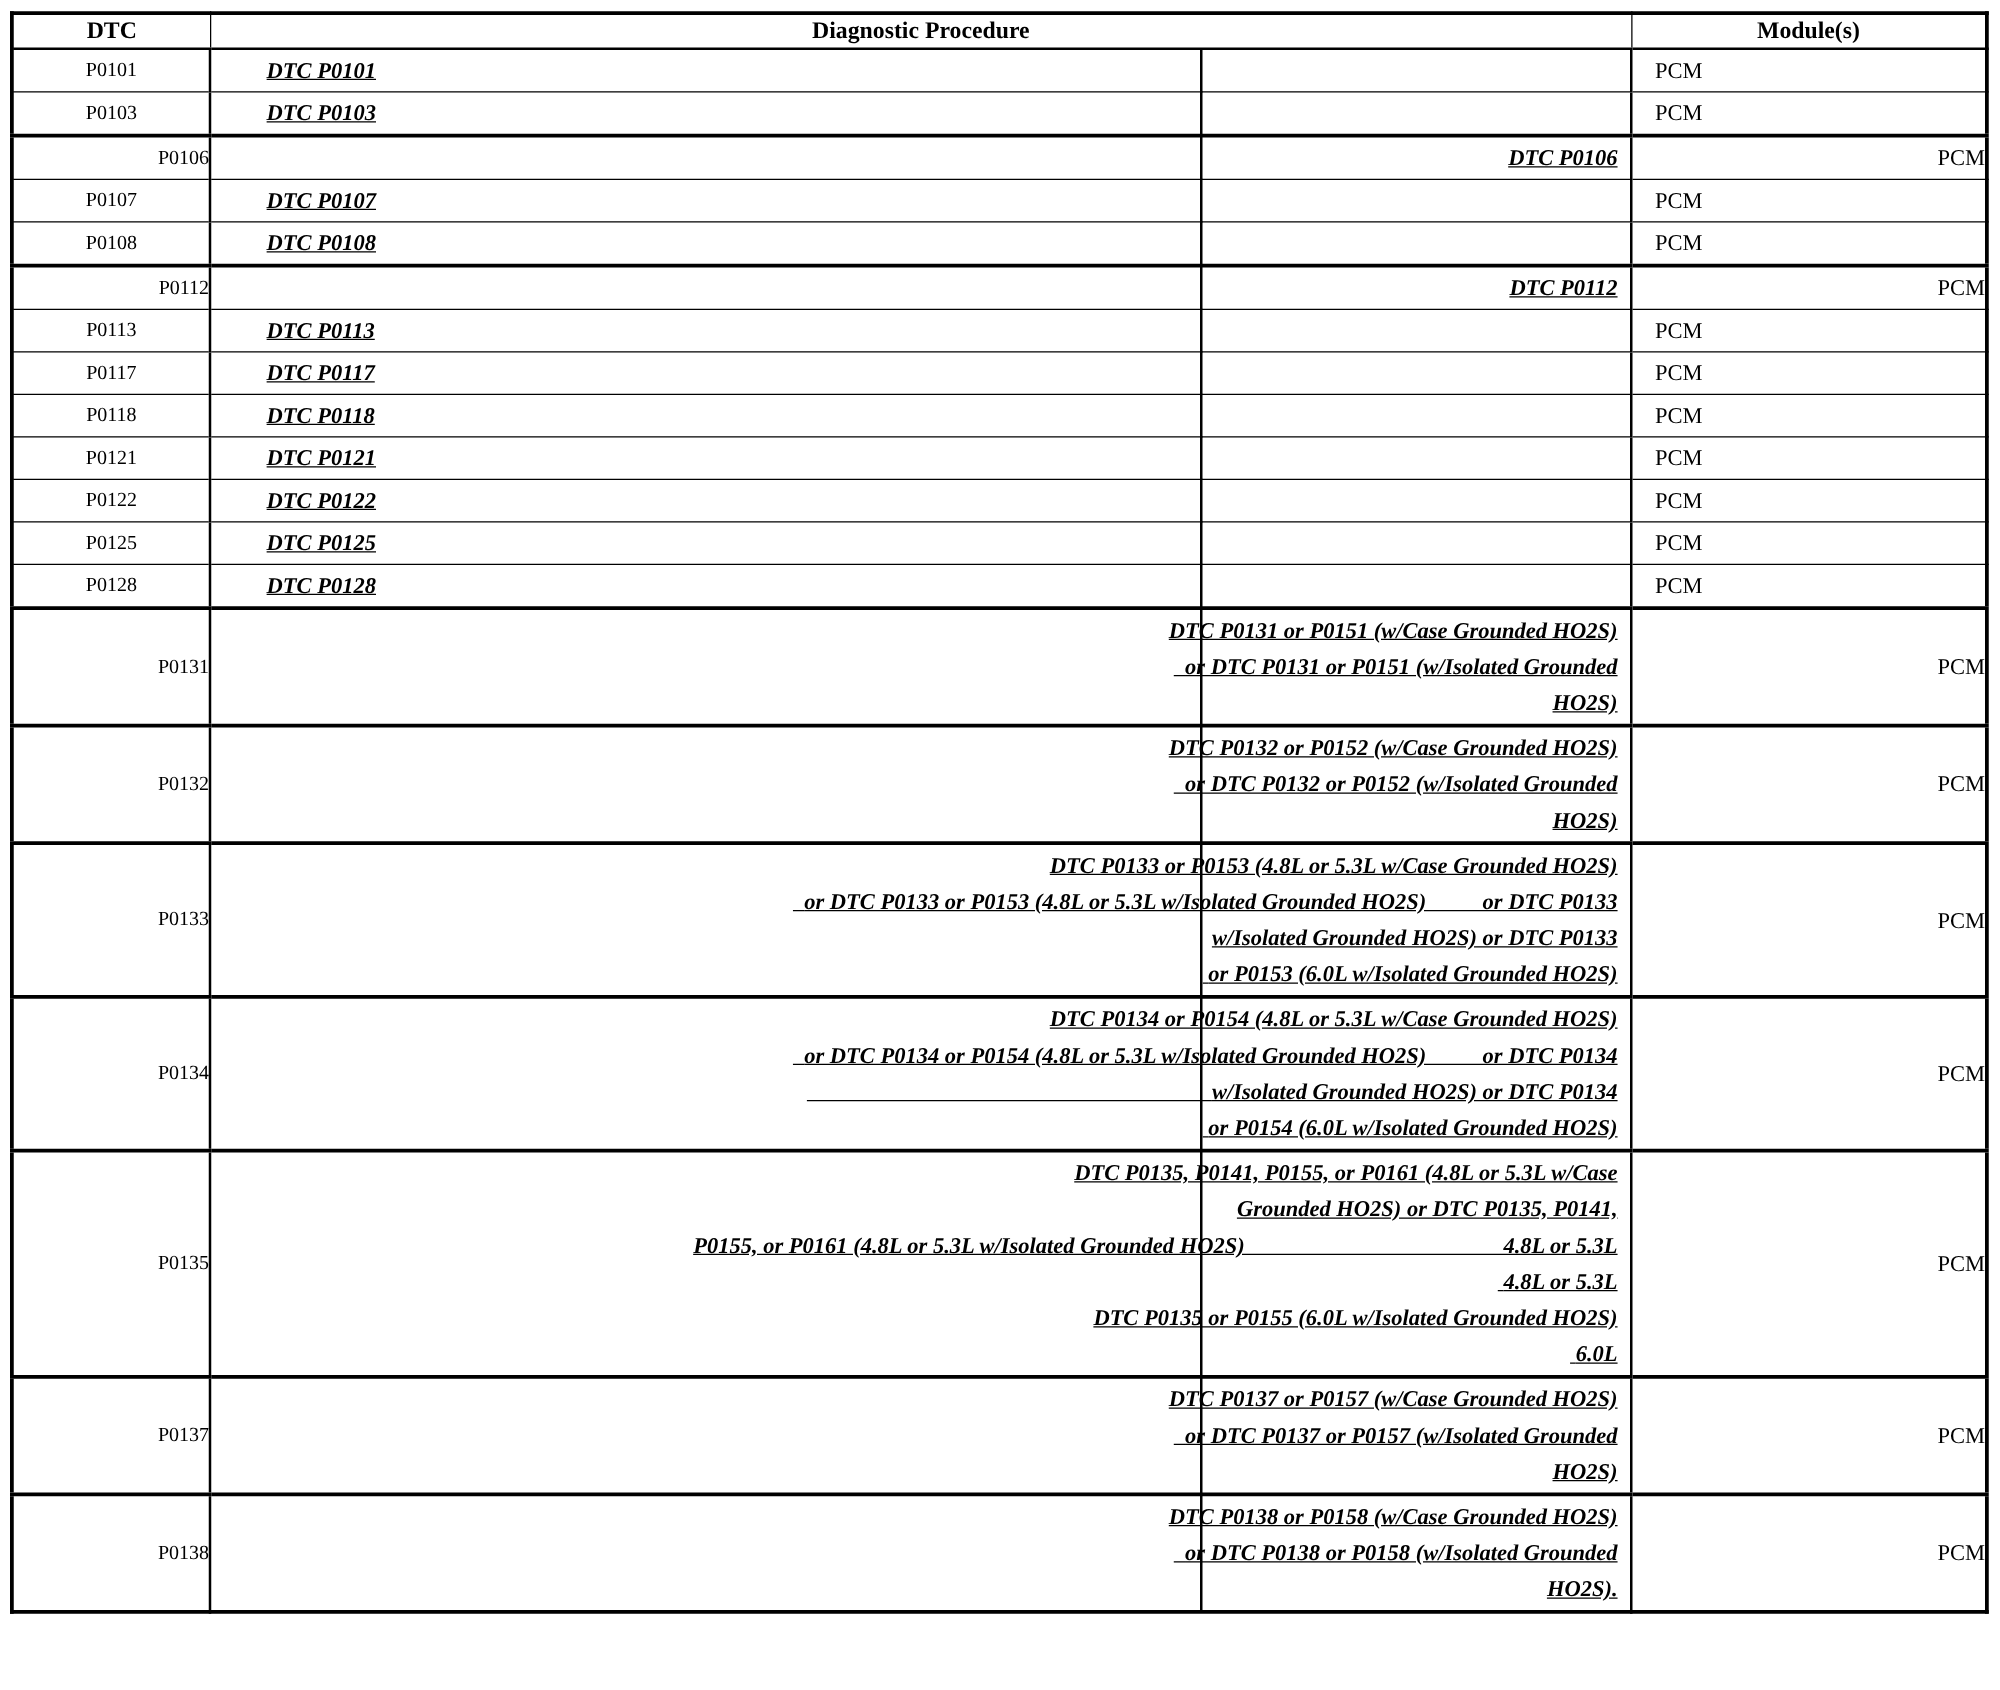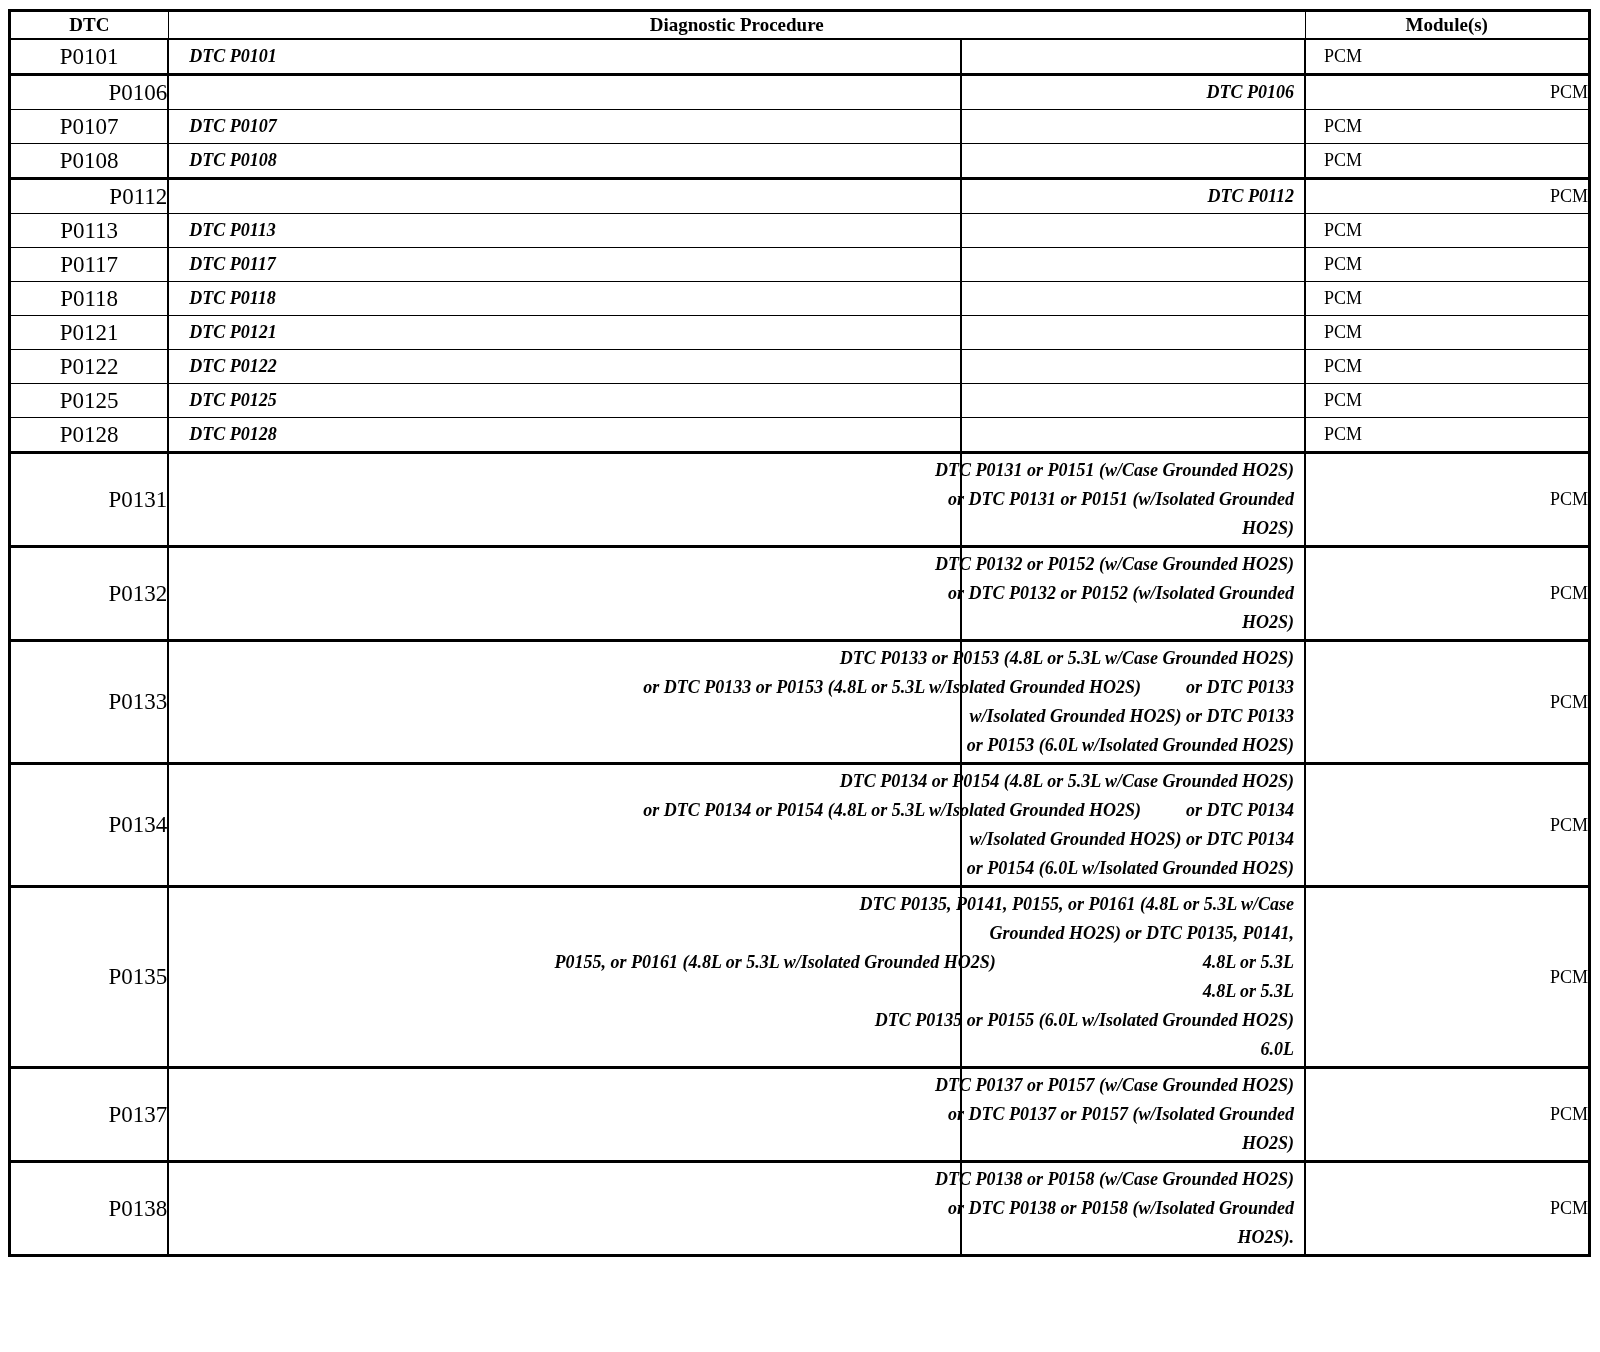--- a/index.html
+++ b/index.html
@@ -25,28 +25,29 @@
     font-weight: bold;
     text-align: center;
     height: 18px;
     padding: 2px 4px;
     border-bottom: 2px solid #000;
   }
   tbody tr { height: 30px; }
   td.c-dtc {
     text-align: center;
     vertical-align: middle;
-    font-size: 23px;
+    font-size: 16px;
     border-right: 2px solid #000;
   }
   td.c-proc {
     position: relative;
     vertical-align: middle;
-    padding: 2px 10px 2px 20px;
+    padding: 2px 10px 2px 44px;
     border-right: 2.5px solid #000;
+    text-decoration: underline;
   }
   .proc-text {
     font-style: italic;
     font-weight: bold;
     font-size: 18px;
     line-height: 29px;
     white-space: pre-wrap;
   }
   td.c-mod {
     vertical-align: middle;
@@ -85,20 +86,28 @@
   <tr>
     <td class="c-dtc">P0101</td>
     <td class="c-proc">
       <span class="divider"></span>
       <div class="proc-text">DTC P0101</div>
     </td>
     <td class="c-mod">PCM</td>
   </tr>
 
 
+  <tr>
+    <td class="c-dtc">P0103</td>
+    <td class="c-proc">
+      <span class="divider"></span>
+      <div class="proc-text">DTC P0103</div>
+    </td>
+    <td class="c-mod">PCM</td>
+  </tr>
 
   <tr class="section-start">
     <td class="c-dtc">P0106</td>
     <td class="c-proc">
       <span class="divider"></span>
       <div class="proc-text">DTC P0106</div>
     </td>
     <td class="c-mod">PCM</td>
   </tr>
 

